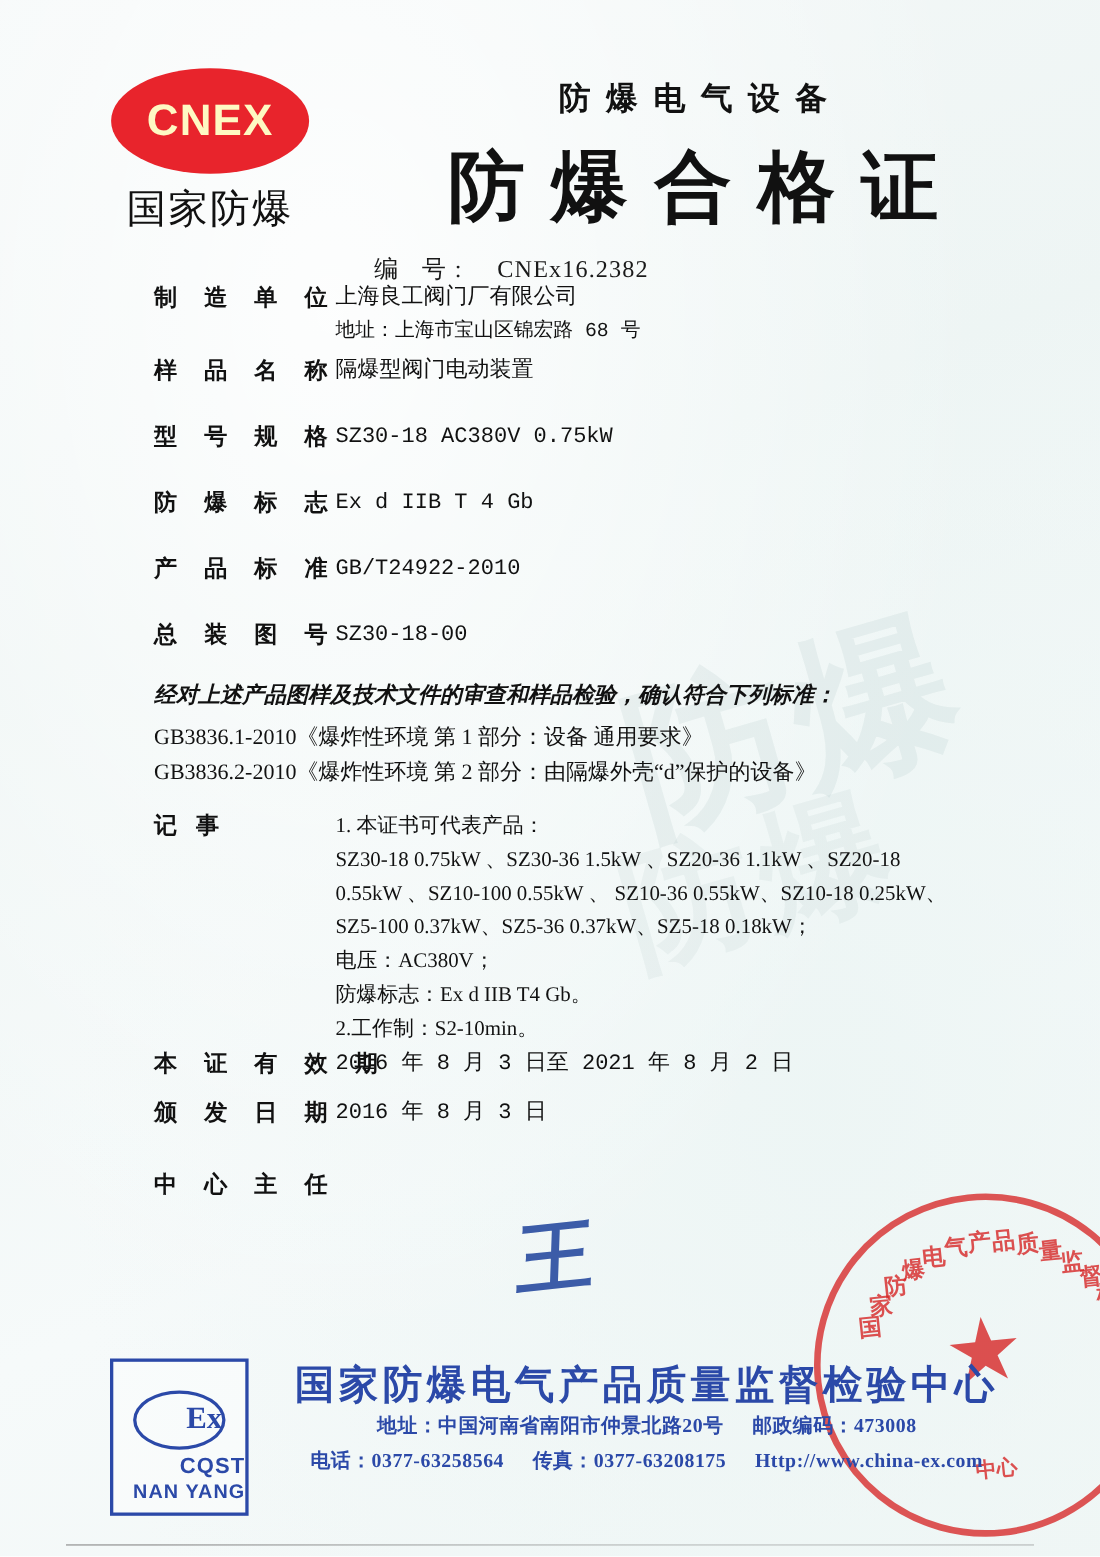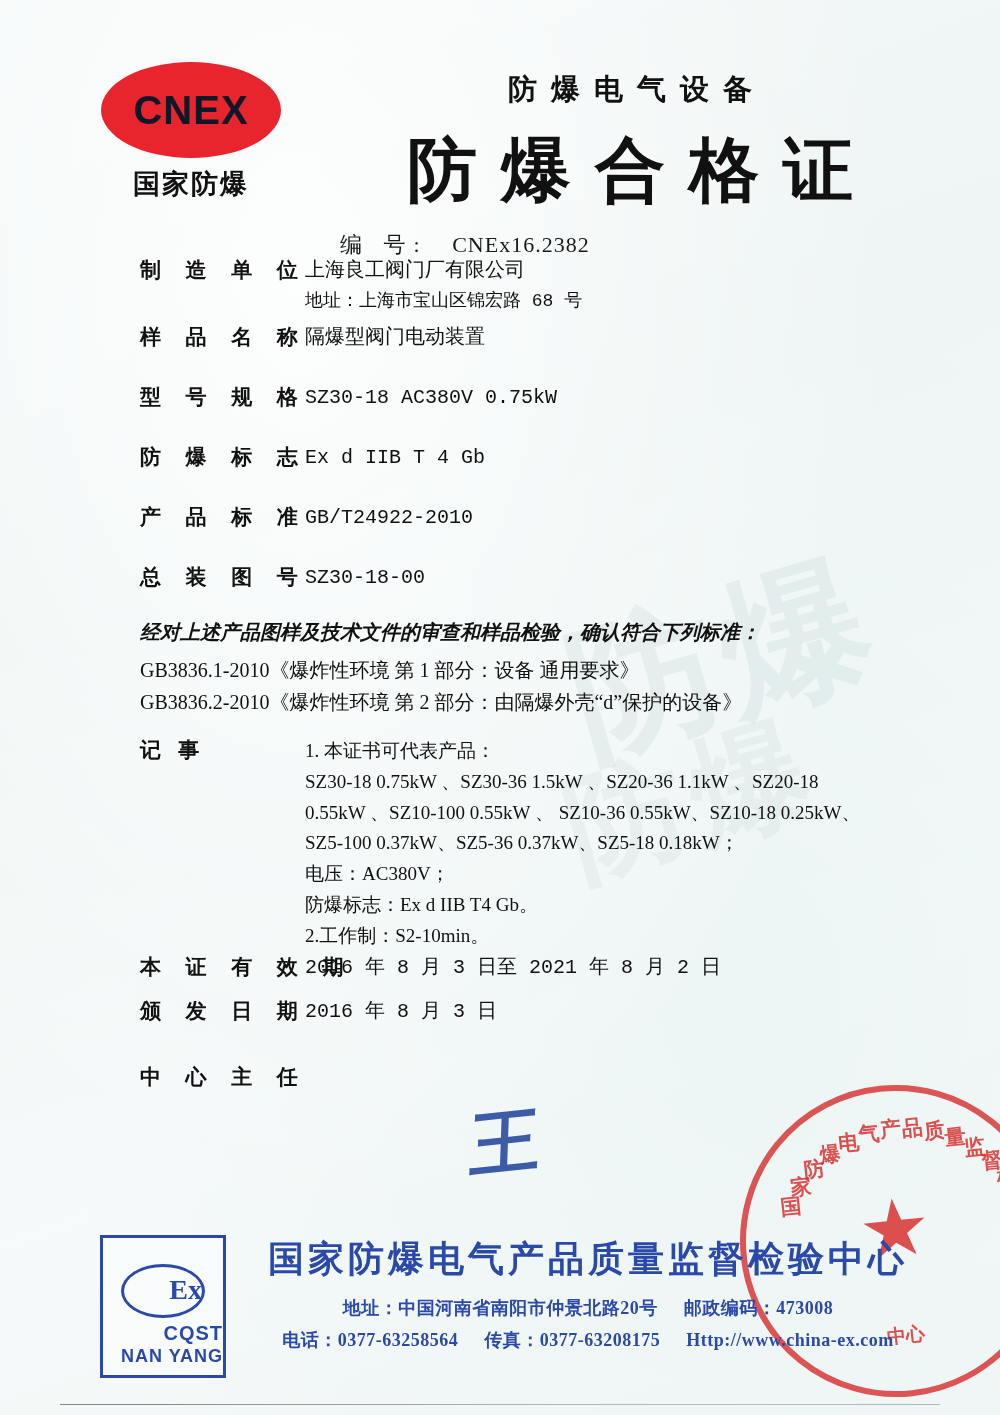--- a/index.html
+++ b/index.html
@@ -76,26 +76,26 @@
     display: flex;
     align-items: center;
     justify-content: center;
     margin: 0 auto;
   }
   .logo-ellipse span {
     font-family: "Liberation Sans", sans-serif;
     font-weight: bold;
     font-size: 40px;
     letter-spacing: 1px;
-    color: #0f172a;
+    color: #fef9c3;
   }
   .logo-sub {
     margin-top: 8px;
-    font-size: 27px;
-    font-weight: bold;
+    font-size: 36px;
+    font-weight: normal;
     letter-spacing: 2px;
     color: #111;
   }
   .title-block {
     position: absolute;
     left: 300px;
     right: 40px;
     top: 70px;
     text-align: center;
   }
@@ -300,21 +300,20 @@
     padding-left: 10px;
   }
   .org-name {
     font-size: 36px;
     font-weight: bold;
     letter-spacing: 4px;
     color: #2b49a8;
     white-space: nowrap;
   }
   .org-addr {
-    margin-top: 12px;
     font-size: 18px;
     font-weight: bold;
     color: #2b49a8;
     letter-spacing: 0.5px;
   }
   .org-contact {
     margin-top: 8px;
     font-size: 18px;
     font-weight: bold;
     color: #2b49a8;

